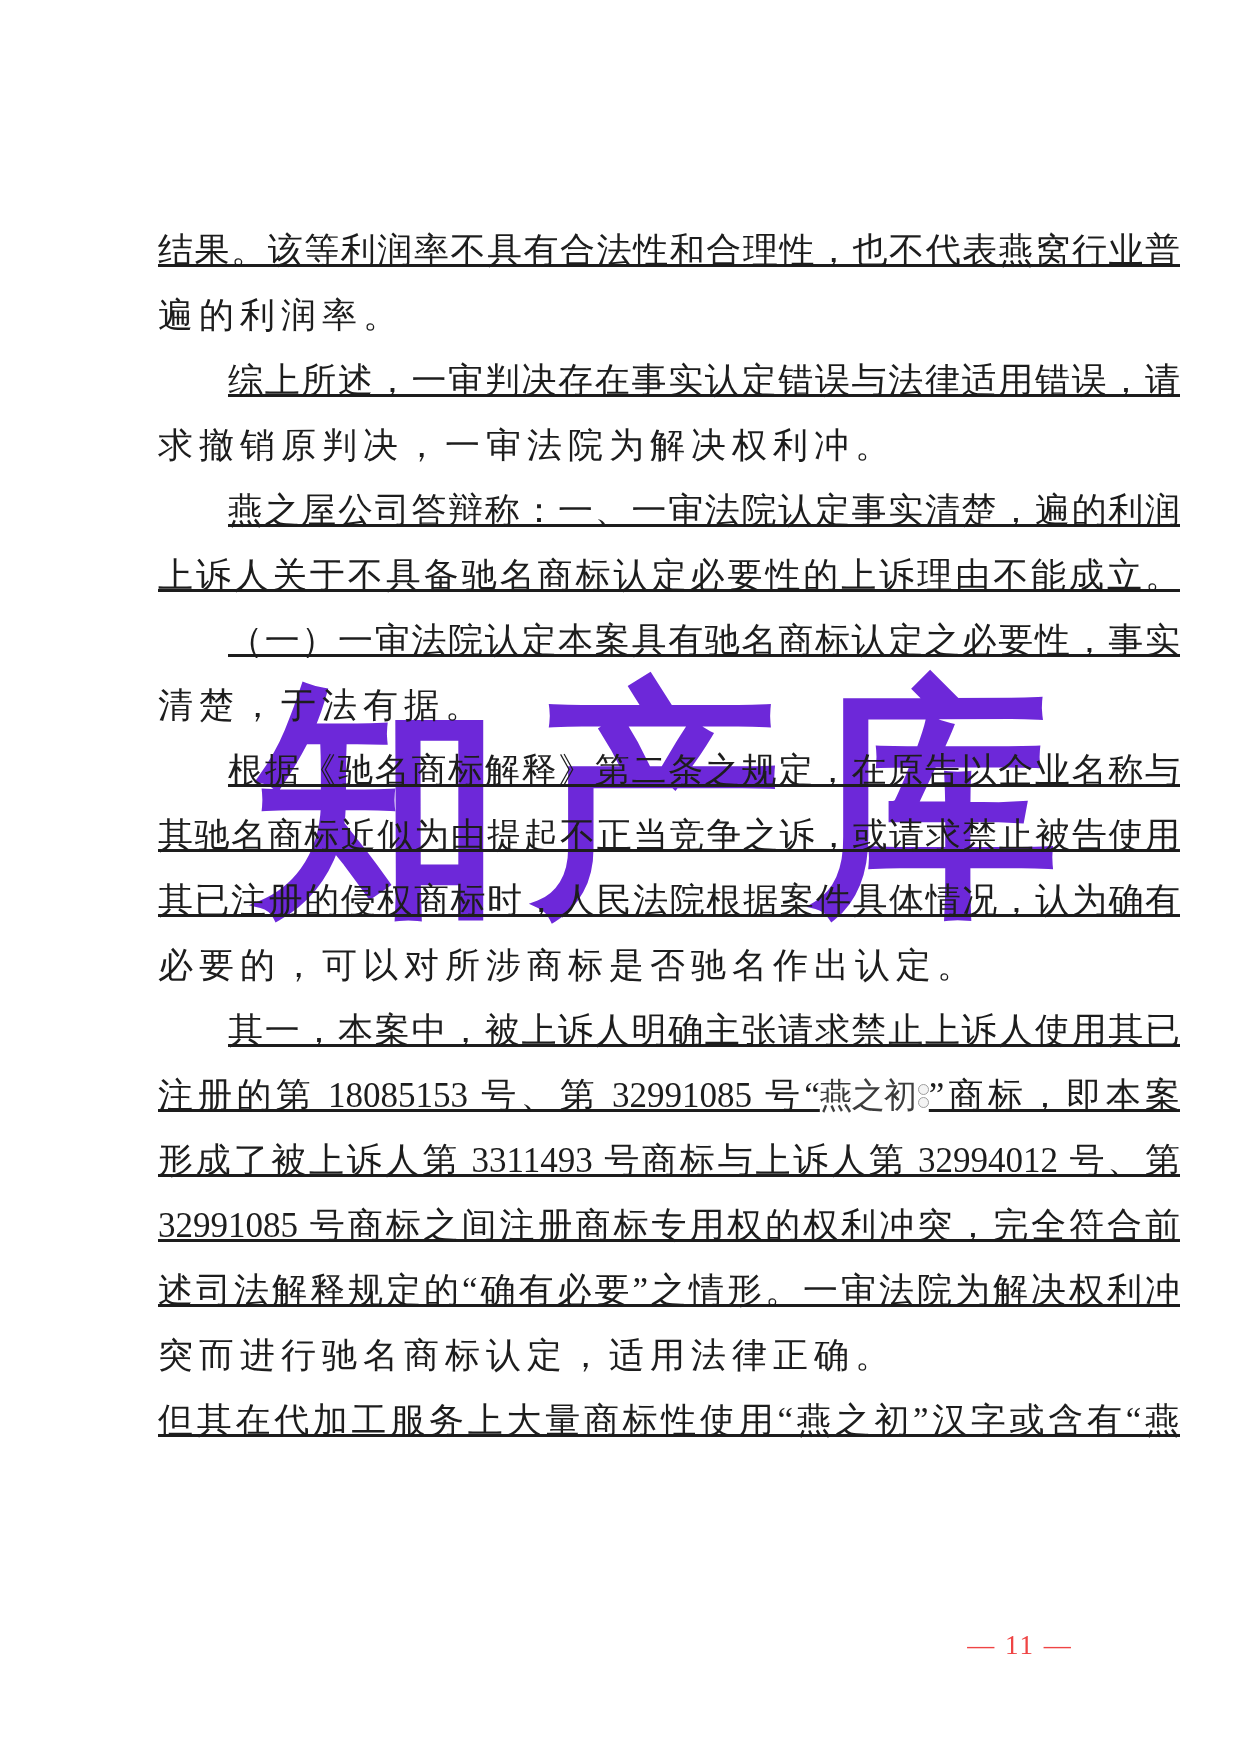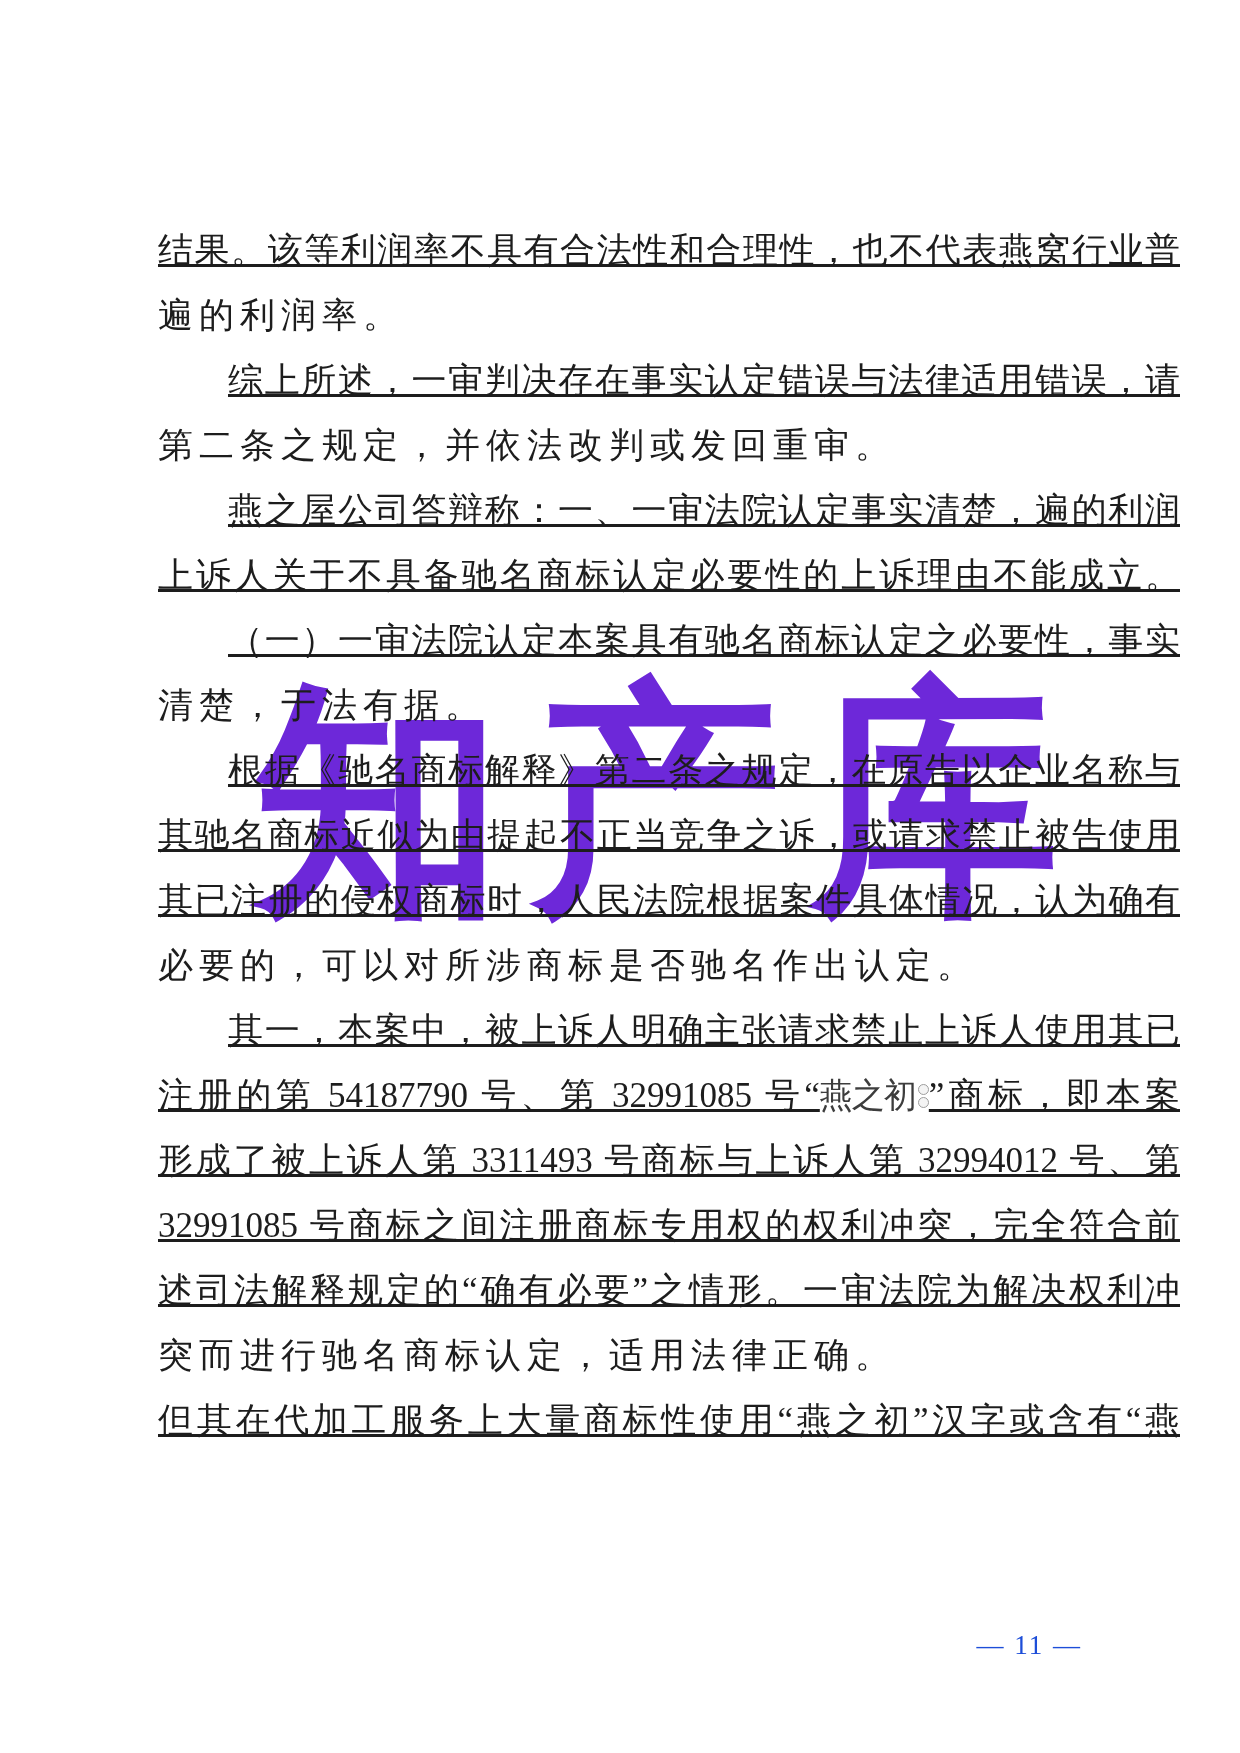--- a/index.html
+++ b/index.html
@@ -74,49 +74,49 @@
     width:9px;height:9px;
     border:1px solid #9d9d9d;
     border-radius:50%;
     background:#f4f4f4;
   }
   .pagenum{
     position:absolute;
     left:958px;top:1630px;
     width:124px;
     z-index:1;
-    text-align:right;
+    text-align:center;
     font-size:27px;
     letter-spacing:2px;
-    color:#1d4ed8;
+    color:#ef4444;
     font-family:"Liberation Serif","DejaVu Serif",serif;
     white-space:nowrap;
   }
 </style>
 </head>
 <body>
 
 <div class="page">
   <div class="watermark">知产库</div>
 
   <div class="textblock" id="body-lines">
       <div class="line just">结果。该等利润率不具有合法性和合理性，也不代表燕窝行业普</div>
       <div class="line">遍的利润率。</div>
       <div class="line just ind">综上所述，一审判决存在事实认定错误与法律适用错误，请</div>
-      <div class="line">第二条之规定，并依法改判或发回重审。</div>
+      <div class="line">求撤销原判决，一审法院为解决权利冲。</div>
       <div class="line just ind">燕之屋公司答辩称：一、一审法院认定事实清楚，遍的利润率，</div>
       <div class="line just">上诉人关于不具备驰名商标认定必要性的上诉理由不能成立。</div>
       <div class="line just ind">（一）一审法院认定本案具有驰名商标认定之必要性，事实</div>
       <div class="line">清楚，于法有据。</div>
       <div class="line just ind">根据《驰名商标解释》第二条之规定，在原告以企业名称与</div>
       <div class="line just">其驰名商标近似为由提起不正当竞争之诉，或请求禁止被告使用</div>
       <div class="line just">其已注册的侵权商标时，人民法院根据案件具体情况，认为确有</div>
       <div class="line">必要的，可以对所涉商标是否驰名作出认定。</div>
       <div class="line just ind">其一，本案中，被上诉人明确主张请求禁止上诉人使用其已</div>
-      <div class="line just"><span>注册的第 54187790 号、第 32991085 号“</span><span class="brandlogo"><span class="brandtext">燕之初</span><span class="seal">
+      <div class="line just"><span>注册的第 18085153 号、第 32991085 号“</span><span class="brandlogo"><span class="brandtext">燕之初</span><span class="seal">
             <i></i>
             <i></i>
           </span></span><span>”商标，即本案</span></div>
       <div class="line just">形成了被上诉人第 3311493 号商标与上诉人第 32994012 号、第</div>
       <div class="line just">32991085 号商标之间注册商标专用权的权利冲突，完全符合前</div>
       <div class="line just">述司法解释规定的“确有必要”之情形。一审法院为解决权利冲</div>
       <div class="line">突而进行驰名商标认定，适用法律正确。</div>
       <div class="line just">但其在代加工服务上大量商标性使用“燕之初”汉字或含有“燕</div>
     </div>
 

